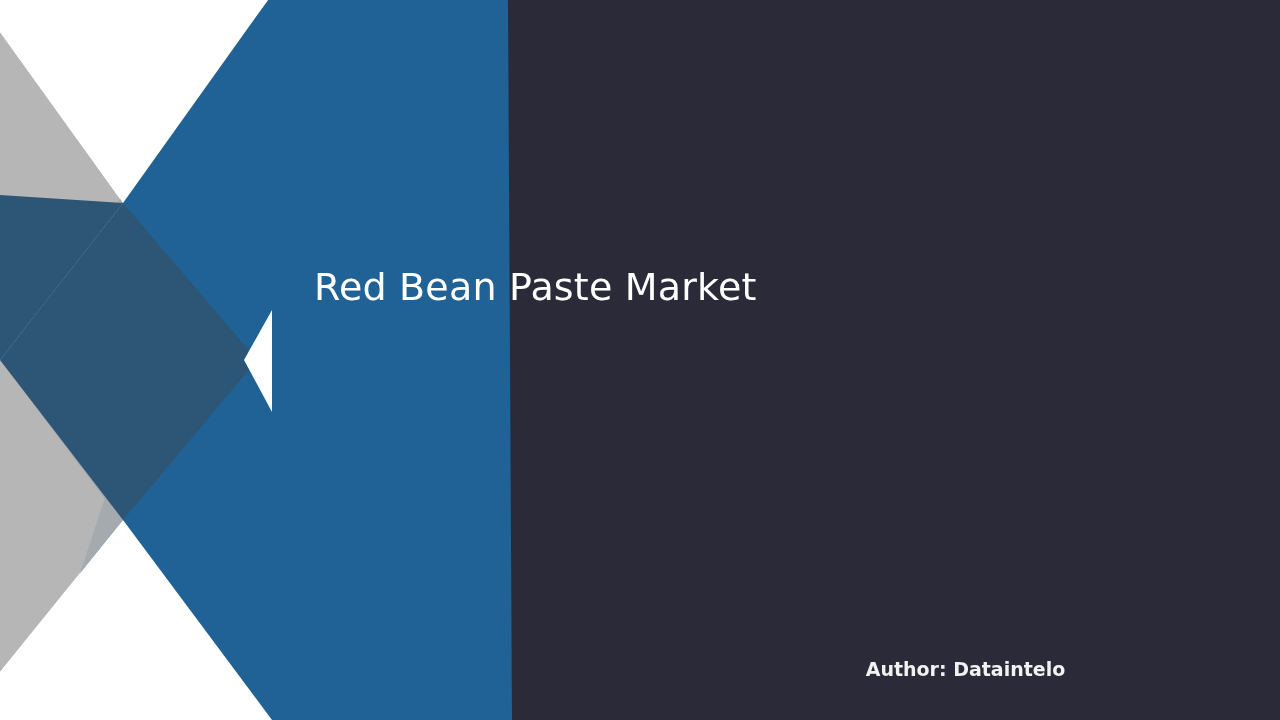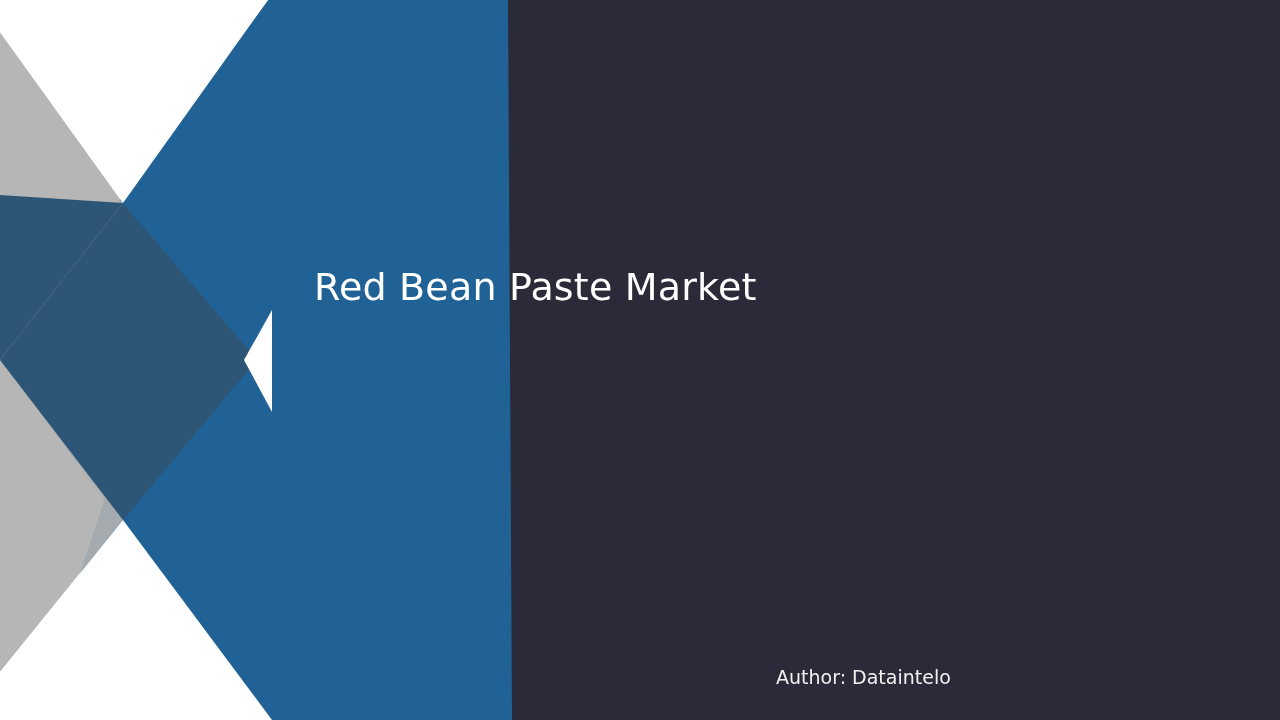--- a/index.html
+++ b/index.html
@@ -53,24 +53,24 @@
     font-weight: 400;
     line-height: 1.72;
     color: #f2f2f2;
     white-space: pre-wrap;
   }
   #author {
     position: absolute;
     left: 760px;
     top: 650px;
     width: 395px;
-    margin: 16px;
-    text-align: left;
+    margin: 8px;
+    text-align: center;
     font-size: 19px;
-    font-weight: 400;
+    font-weight: 700;
     color: #f2f2f2;
     white-space: pre;
   }
 </style>
 </head>
 <body>
 
 <div id="slide">
 
   <svg id="bg-art" viewBox="0 0 1280 720" preserveAspectRatio="none">

